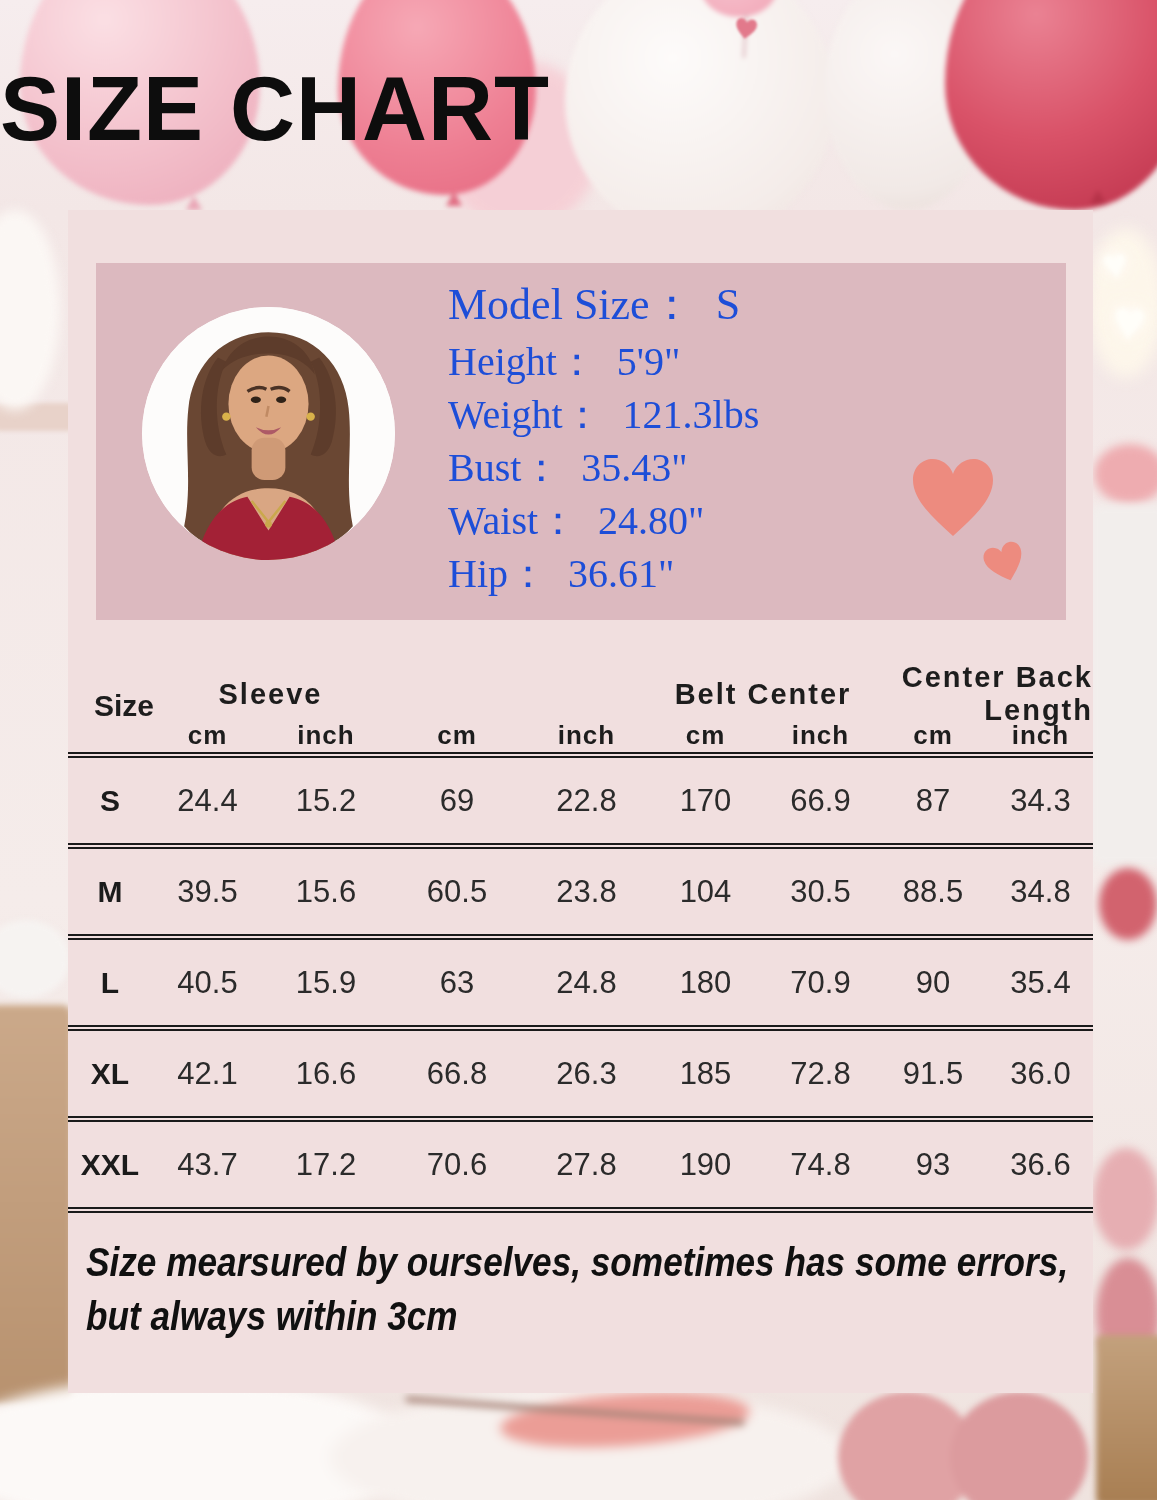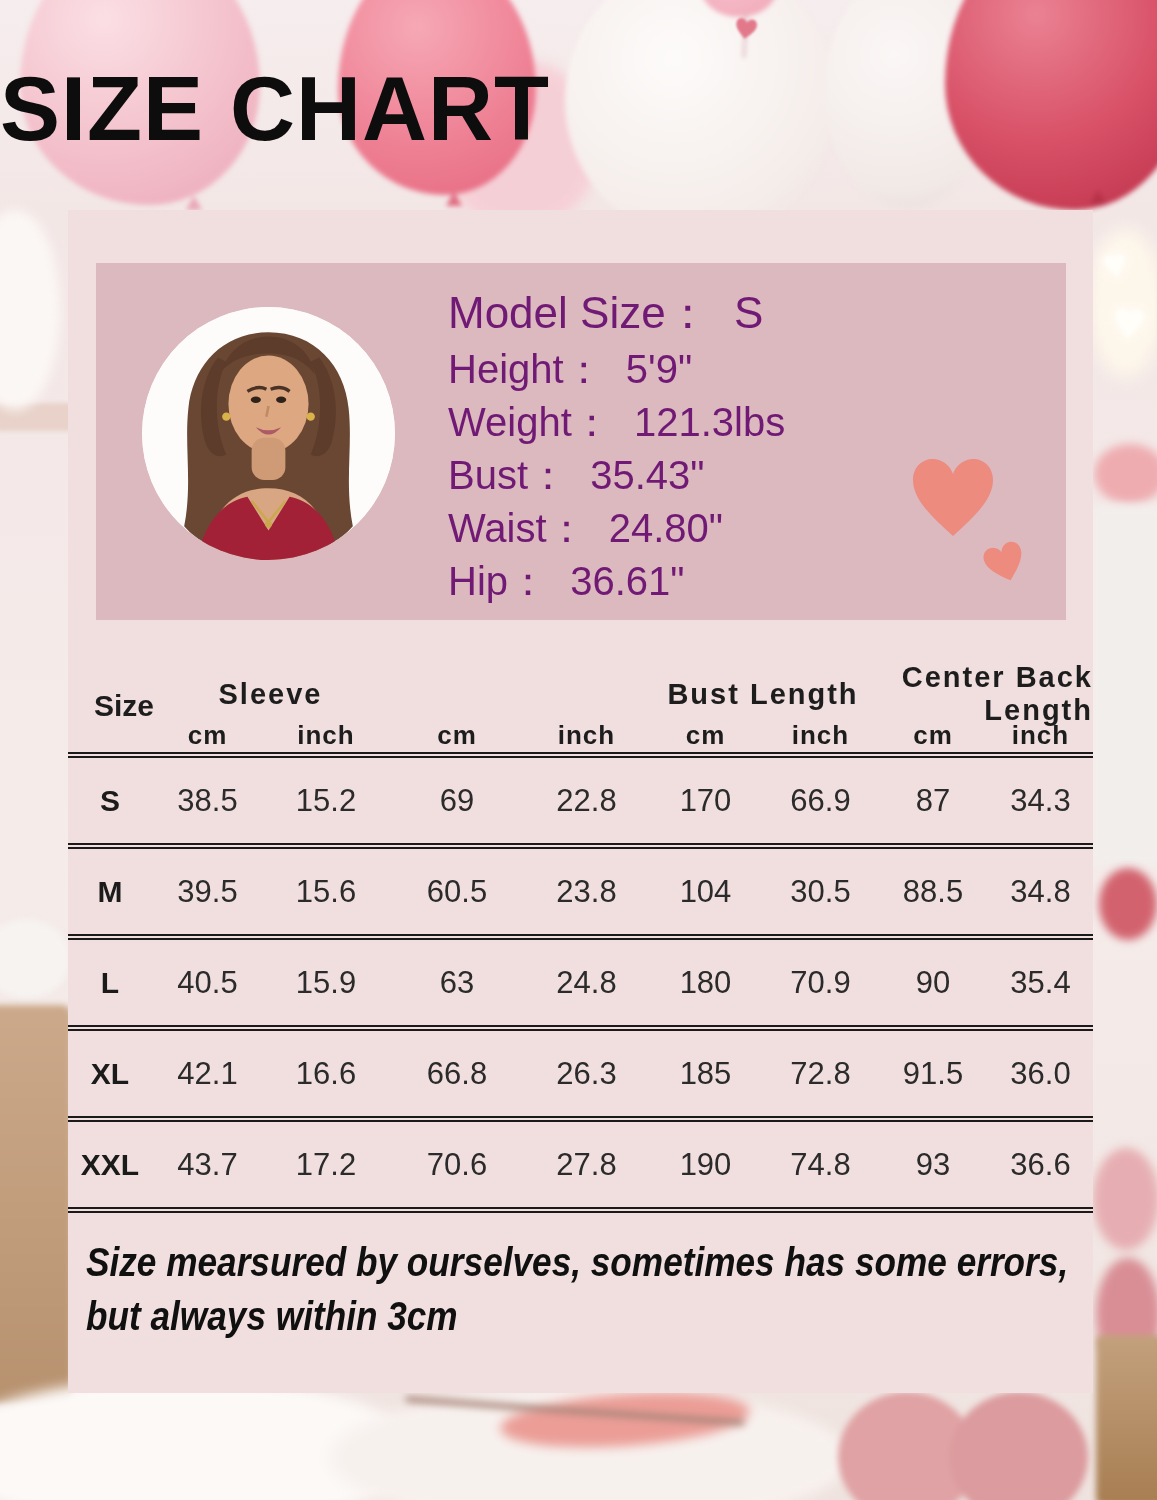--- a/index.html
+++ b/index.html
@@ -23,21 +23,21 @@
   .page-title{
     position:absolute;top:58px;left:0;width:100%;text-align:left;z-index:5;
     font-size:90px;font-weight:bold;letter-spacing:1px;color:var(--title_color,#0d0d0d);
     transform:scaleY(1.0);
   }
   
   .panel{position:absolute;left:68px;top:210px;width:1025px;height:1183px;background:var(--panel_bg,#f1dfdf);z-index:10;}
   
   .model-box{position:absolute;left:28px;top:53px;width:970px;height:357px;background:var(--model_box_bg,#dcb9bf);}
   .avatar{position:absolute;left:46px;top:44px;width:253px;height:253px;border-radius:50%;background:#fdfcfb;overflow:hidden;}
-  .model-info{position:absolute;left:352px;top:12px;color:#701a75;}
+  .model-info{position:absolute;left:352px;top:4px;color:#1d4ed8;font-family:Liberation Serif, serif;}
   .model-heading{font-size:44px;line-height:60px;margin-top:8px;white-space:pre;}
   .model-line{font-size:40px;line-height:53px;white-space:pre;}
   .model-line:first-of-type{margin-top:8px;}
   .deco-heart{position:absolute;}
   
   .size-table{position:absolute;left:0;top:450px;width:1025px;color:#1d1d1d;}
   .tgrid{display:grid;grid-template-columns:84px 111px 126px 136px 123px 115px 115px 110px 1fr;}
   .thead{grid-template-rows:58px 34px;border-bottom:6px double var(--table_line,#1a1a1a);text-align:right;}
   .size-head{grid-column:1/2;grid-row:1/3;display:flex;align-items:center;padding-left:26px;
     font-weight:bold;font-size:30px;}
@@ -158,36 +158,36 @@
     <svg class="deco-heart" style="left:885px;top:276px;width:48px;height:48px;transform:rotate(-18deg);" viewBox="0 0 100 100">
       <path d="M50 88 C30 70 10 52 10 32 C10 16 24 8 36 12 C44 15 48 20 50 26 C52 20 56 15 64 12 C76 8 90 16 90 32 C90 52 70 70 50 88 Z" fill="#ed8b7f"></path>
     </svg>
   </div>
 
   <div class="size-table">
     <div class="tgrid thead">
       <div class="size-head">Size</div>
 
     <div class="group-cell" style="grid-area: 1 / 2 / auto / 4;">Sleeve</div>
-        <div class="group-cell" style="grid-area: 1 / 6 / auto / 8;">Bust Length</div>
+        <div class="group-cell" style="grid-area: 1 / 6 / auto / 8;">Belt Center</div>
         <div class="group-cell" style="grid-area: 1 / 8 / auto / 10;">Center Back Length</div>
         <div class="unit-cell" style="grid-area: 2 / 2;">cm</div>
         <div class="unit-cell" style="grid-area: 2 / 3;">inch</div>
         <div class="unit-cell" style="grid-area: 2 / 4;">cm</div>
         <div class="unit-cell" style="grid-area: 2 / 5;">inch</div>
         <div class="unit-cell" style="grid-area: 2 / 6;">cm</div>
         <div class="unit-cell" style="grid-area: 2 / 7;">inch</div>
         <div class="unit-cell" style="grid-area: 2 / 8;">cm</div>
         <div class="unit-cell" style="grid-area: 2 / 9;">inch</div>
       </div>
     <div>
 
     <div class="tgrid trow">
           <div class="size-cell">S</div>
-          <div class="value-cell">38.5</div>
+          <div class="value-cell">24.4</div>
           <div class="value-cell">15.2</div>
           <div class="value-cell">69</div>
           <div class="value-cell">22.8</div>
           <div class="value-cell">170</div>
           <div class="value-cell">66.9</div>
           <div class="value-cell">87</div>
           <div class="value-cell">34.3</div>
         </div>
         <div class="tgrid trow">
           <div class="size-cell">M</div>

